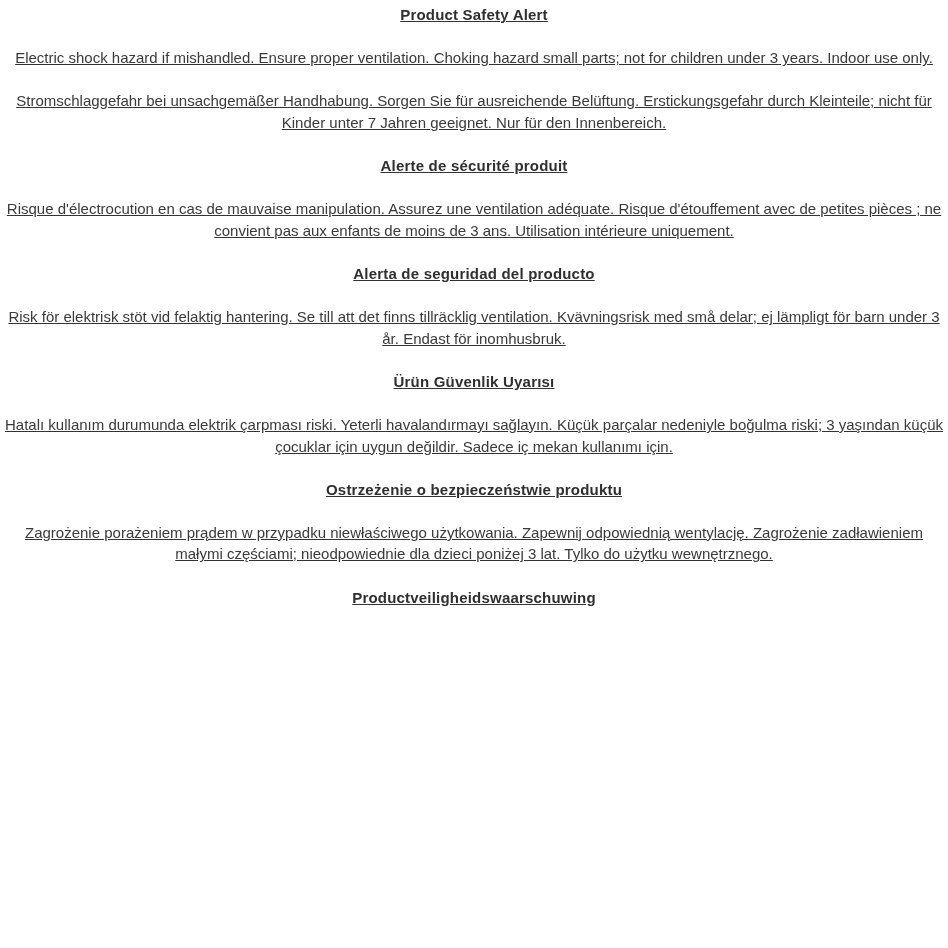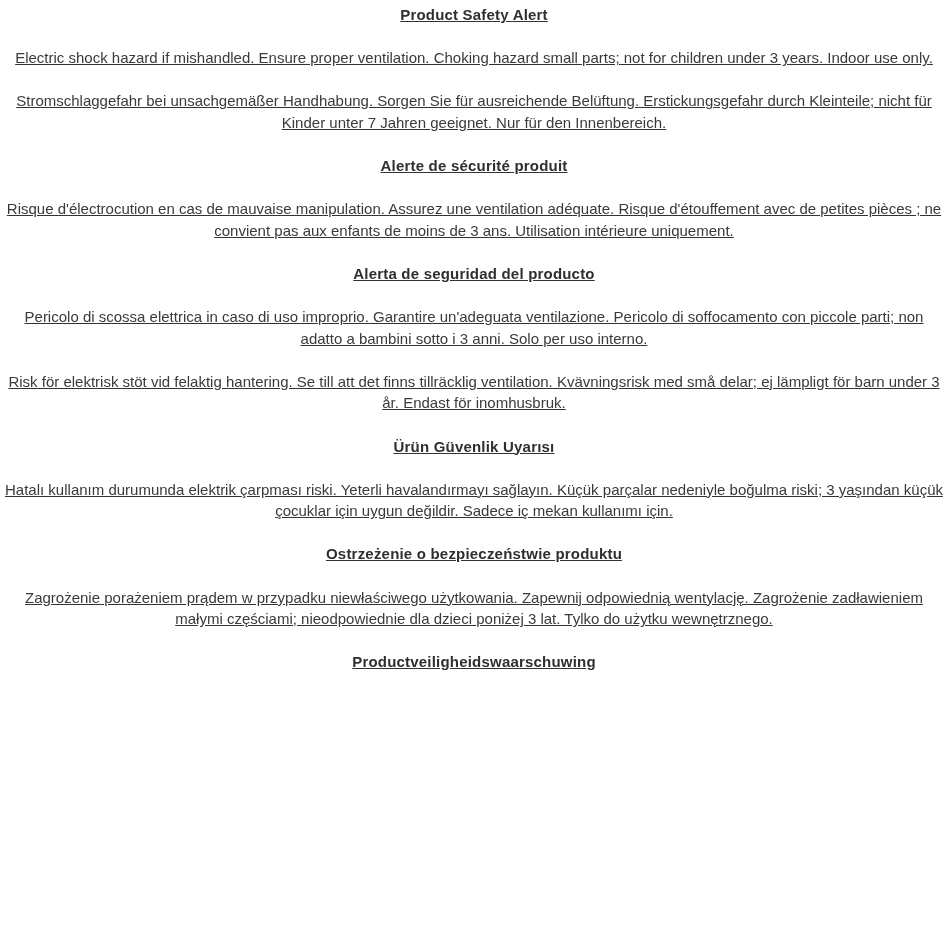--- a/index.html
+++ b/index.html
@@ -59,21 +59,20 @@
   <section class="alert-section">
     <h3 class="alert-heading">Alerte de sécurité produit</h3>
     <p class="alert-body">Risque d'électrocution en cas de mauvaise manipulation. Assurez une ventilation adéquate. Risque d'étouffement avec de petites pièces ; ne convient pas aux enfants de moins de 3 ans. Utilisation intérieure uniquement.</p>
   </section>
 
   <section class="alert-section">
     <h3 class="alert-heading">Alerta de seguridad del producto</h3>
   </section>
 
   <section class="alert-section">
-    <p class="alert-body">Pericolo di scossa elettrica in caso di uso improprio. Garantire un'adeguata ventilazione. Pericolo di soffocamento con piccole parti; non adatto a bambini sotto i 3 anni. Solo per uso interno.</p>
   </section>
 
   <section class="alert-section">
     <p class="alert-body">Risk för elektrisk stöt vid felaktig hantering. Se till att det finns tillräcklig ventilation. Kvävningsrisk med små delar; ej lämpligt för barn under 3 år. Endast för inomhusbruk.</p>
   </section>
 
   <section class="alert-section">
     <h3 class="alert-heading">Ürün Güvenlik Uyarısı</h3>
     <p class="alert-body">Hatalı kullanım durumunda elektrik çarpması riski. Yeterli havalandırmayı sağlayın. Küçük parçalar nedeniyle boğulma riski; 3 yaşından küçük çocuklar için uygun değildir. Sadece iç mekan kullanımı için.</p>
   </section>

